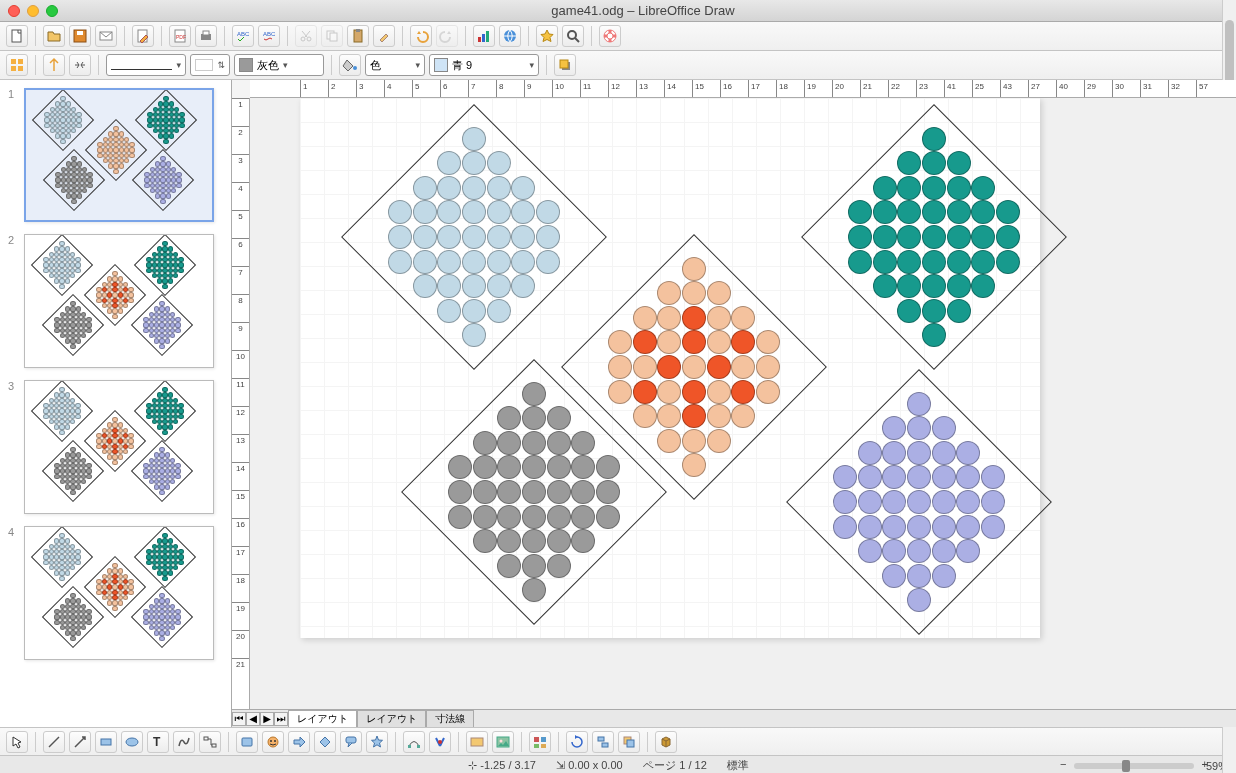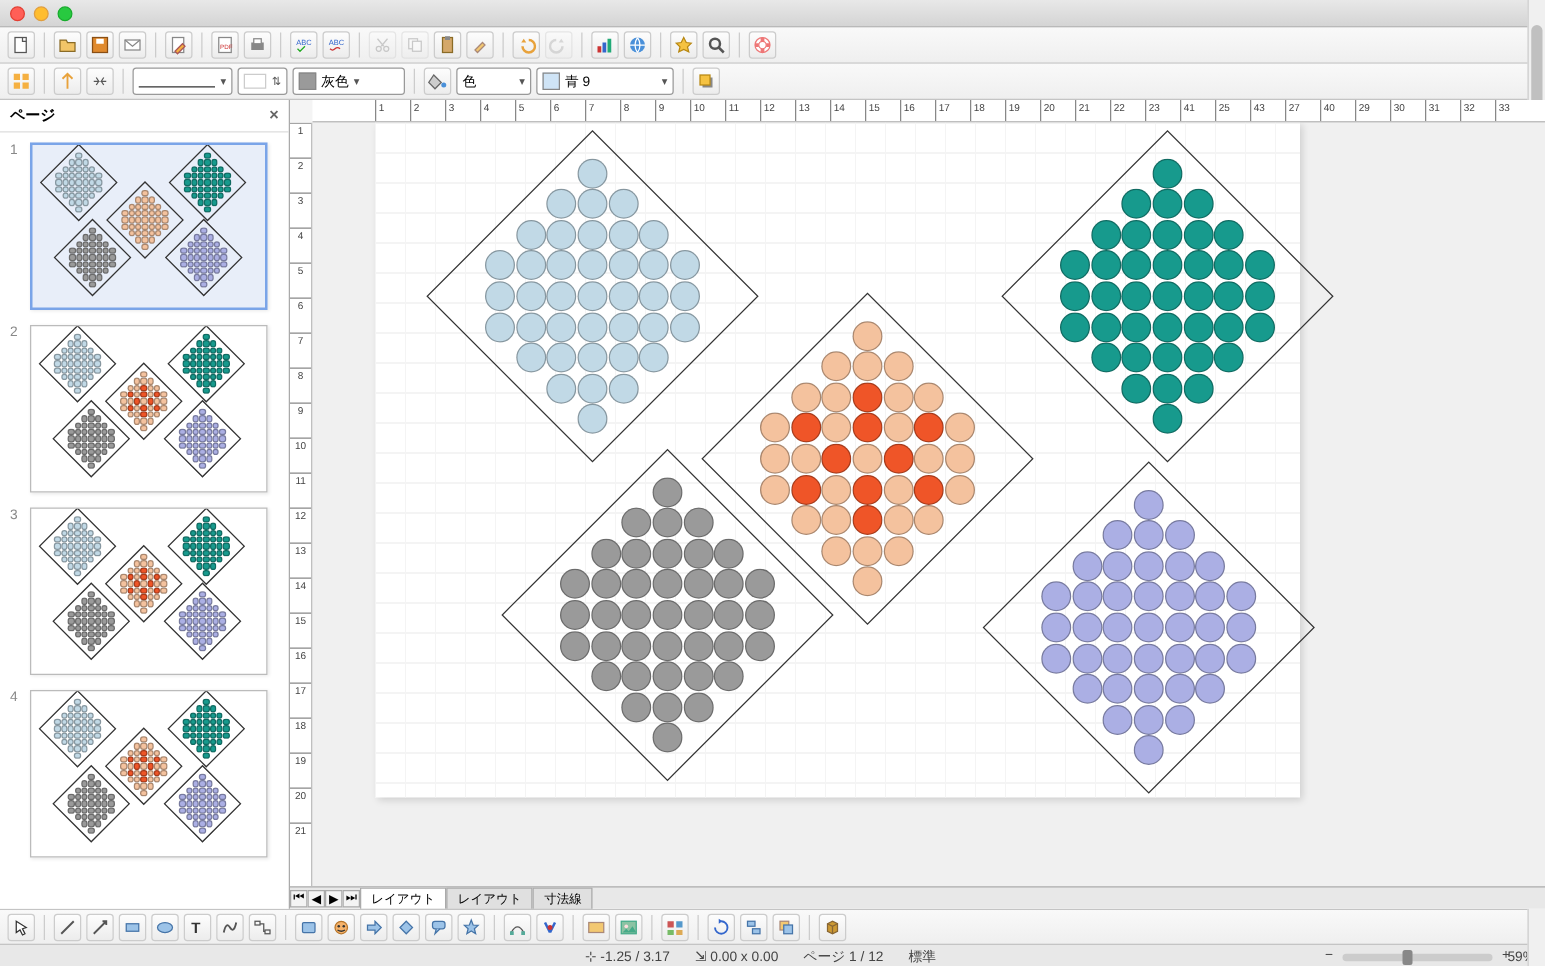--- a/index.html
+++ b/index.html
@@ -54,20 +54,21 @@
 </style>
 </head>
 <body>
 
 <div class="titlebar">
   <div class="traffic">
     <span class="tl-red"></span>
     <span class="tl-yellow"></span>
     <span class="tl-green"></span>
   </div>
+  <div class="title">game41.odg – LibreOffice Draw</div>
 </div>
 
 <div class="toolbar">
   <div class="tbtn">
       <svg viewBox="0 0 16 16">
         <rect x="3" y="2" width="9" height="12" fill="#fff" stroke="#555"></rect>
         <path d="M9 2v3h3" fill="none" stroke="#555"></path>
       </svg>
     </div>
   <div class="sep"></div>
@@ -250,24 +251,20 @@
       <svg viewBox="0 0 16 16">
         <rect x="5" y="5" width="8" height="8" fill="#888"></rect>
         <rect x="3" y="3" width="8" height="8" fill="#f5c241" stroke="#b88813"></rect>
       </svg>
     </div>
 </div>
 
 <div class="workspace">
 
   <div class="panel">
-    <div class="panel-header">
-      <span>ページ</span>
-      <span class="panel-close">×</span>
-    </div>
     <div class="thumbs">
 
     <div class="thumb-wrap">
           <div class="thumb-num">1</div>
           <div class="thumb active" style="position: relative; overflow: hidden;">
             <div class="diamond" style="left: 15px; top: 8px; width: 44px; height: 44px;"></div>
             <div class="circ" style="width: 5.2px; height: 5.2px; left: 34.4px; top: 6.08px; background: rgb(193, 217, 230);"></div>
             <div class="circ" style="width: 5.2px; height: 5.2px; left: 29.07px; top: 11.41px; background: rgb(193, 217, 230);"></div>
             <div class="circ" style="width: 5.2px; height: 5.2px; left: 34.4px; top: 11.41px; background: rgb(193, 217, 230);"></div>
             <div class="circ" style="width: 5.2px; height: 5.2px; left: 39.73px; top: 11.41px; background: rgb(193, 217, 230);"></div>
@@ -1116,21 +1113,21 @@
         <div class="tick" style="left: 666px;">23</div>
         <div class="tick" style="left: 694px;">41</div>
         <div class="tick" style="left: 722px;">25</div>
         <div class="tick" style="left: 750px;">43</div>
         <div class="tick" style="left: 778px;">27</div>
         <div class="tick" style="left: 806px;">40</div>
         <div class="tick" style="left: 834px;">29</div>
         <div class="tick" style="left: 862px;">30</div>
         <div class="tick" style="left: 890px;">31</div>
         <div class="tick" style="left: 918px;">32</div>
-        <div class="tick" style="left: 946px;">33</div>
+        <div class="tick" style="left: 946px;">57</div>
       </div>
     <div class="canvas-body">
       <div class="ruler-v">
           <div class="tick" style="top: 0px;">1</div>
           <div class="tick" style="top: 28px;">2</div>
           <div class="tick" style="top: 56px;">3</div>
           <div class="tick" style="top: 84px;">4</div>
           <div class="tick" style="top: 112px;">5</div>
           <div class="tick" style="top: 140px;">6</div>
           <div class="tick" style="top: 168px;">7</div>

